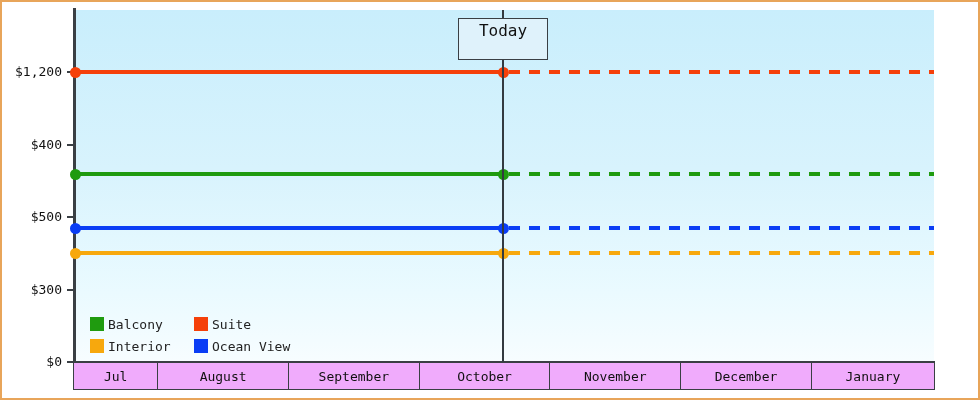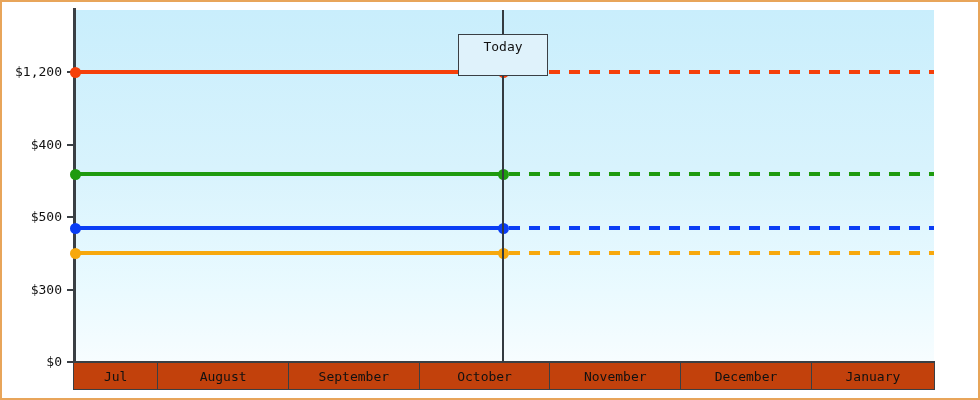--- a/index.html
+++ b/index.html
@@ -90,30 +90,30 @@
     position: absolute;
     left: 500px;
     top: 8px;
     width: 2px;
     height: 352px;
     background: #333a40;
   }
   #today-box {
     position: absolute;
     left: 456px;
-    top: 32px;
+    top: 16px;
     width: 90px;
     height: 42px;
     box-sizing: border-box;
     border: 1px solid #3a3f44;
     background: #dff2fb;
     text-align: center;
     line-height: 19px;
     padding-top: 2px;
-    font-size: 13px;
+    font-size: 16px;
     color: #111111;
   }
 
   
   #legend {
     position: absolute;
     left: 88px;
     top: 311px;
     display: grid;
     grid-template-columns: 104px auto;
@@ -138,21 +138,21 @@
   #months {
     position: absolute;
     left: 71px;
     top: 361px;
     width: 862px;
     height: 27px;
     display: flex;
     box-sizing: border-box;
     border: 1px solid #3a3f44;
     border-top: none;
-    background: #c2410c;
+    background: #f0abfc;
   }
   .month-cell {
     display: flex;
     align-items: center;
     justify-content: center;
     font-size: 13px;
     color: #111111;
     border-right: 1px solid #3a3f44;
     box-sizing: border-box;
     height: 100%;
@@ -202,20 +202,38 @@
       <div class="series-dashed" style="top: 223.875px; left: 507px; width: 425px; background: repeating-linear-gradient(to right, rgb(10, 61, 245) 0px, rgb(10, 61, 245) 11px, transparent 11px, transparent 20px);"></div>
       <div class="series-marker" style="left: 68px; top: 220.875px; background: rgb(10, 61, 245);"></div>
       <div class="series-marker" style="left: 496px; top: 220.875px; background: rgb(10, 61, 245);"></div>
     </div>
 
   <div id="today-line"></div>
   <div id="today-box">
     <div>Today</div>
   </div>
 
+  <div id="legend">
+      <div class="legend-entry">
+        <span class="legend-swatch" style="background: rgb(31, 155, 15);"></span>
+        <span>Balcony</span>
+      </div>
+      <div class="legend-entry">
+        <span class="legend-swatch" style="background: rgb(245, 64, 10);"></span>
+        <span>Suite</span>
+      </div>
+      <div class="legend-entry">
+        <span class="legend-swatch" style="background: rgb(247, 168, 13);"></span>
+        <span>Interior</span>
+      </div>
+      <div class="legend-entry">
+        <span class="legend-swatch" style="background: rgb(10, 61, 245);"></span>
+        <span>Ocean View</span>
+      </div>
+    </div>
 
   <div id="months">
       <div class="month-cell" style="width: 9.8%;">Jul</div>
       <div class="month-cell" style="width: 15.2%;">August</div>
       <div class="month-cell" style="width: 15.2%;">September</div>
       <div class="month-cell" style="width: 15.2%;">October</div>
       <div class="month-cell" style="width: 15.2%;">November</div>
       <div class="month-cell" style="width: 15.2%;">December</div>
       <div class="month-cell" style="width: 14.2%; text-align: center;">January</div>
     </div>

